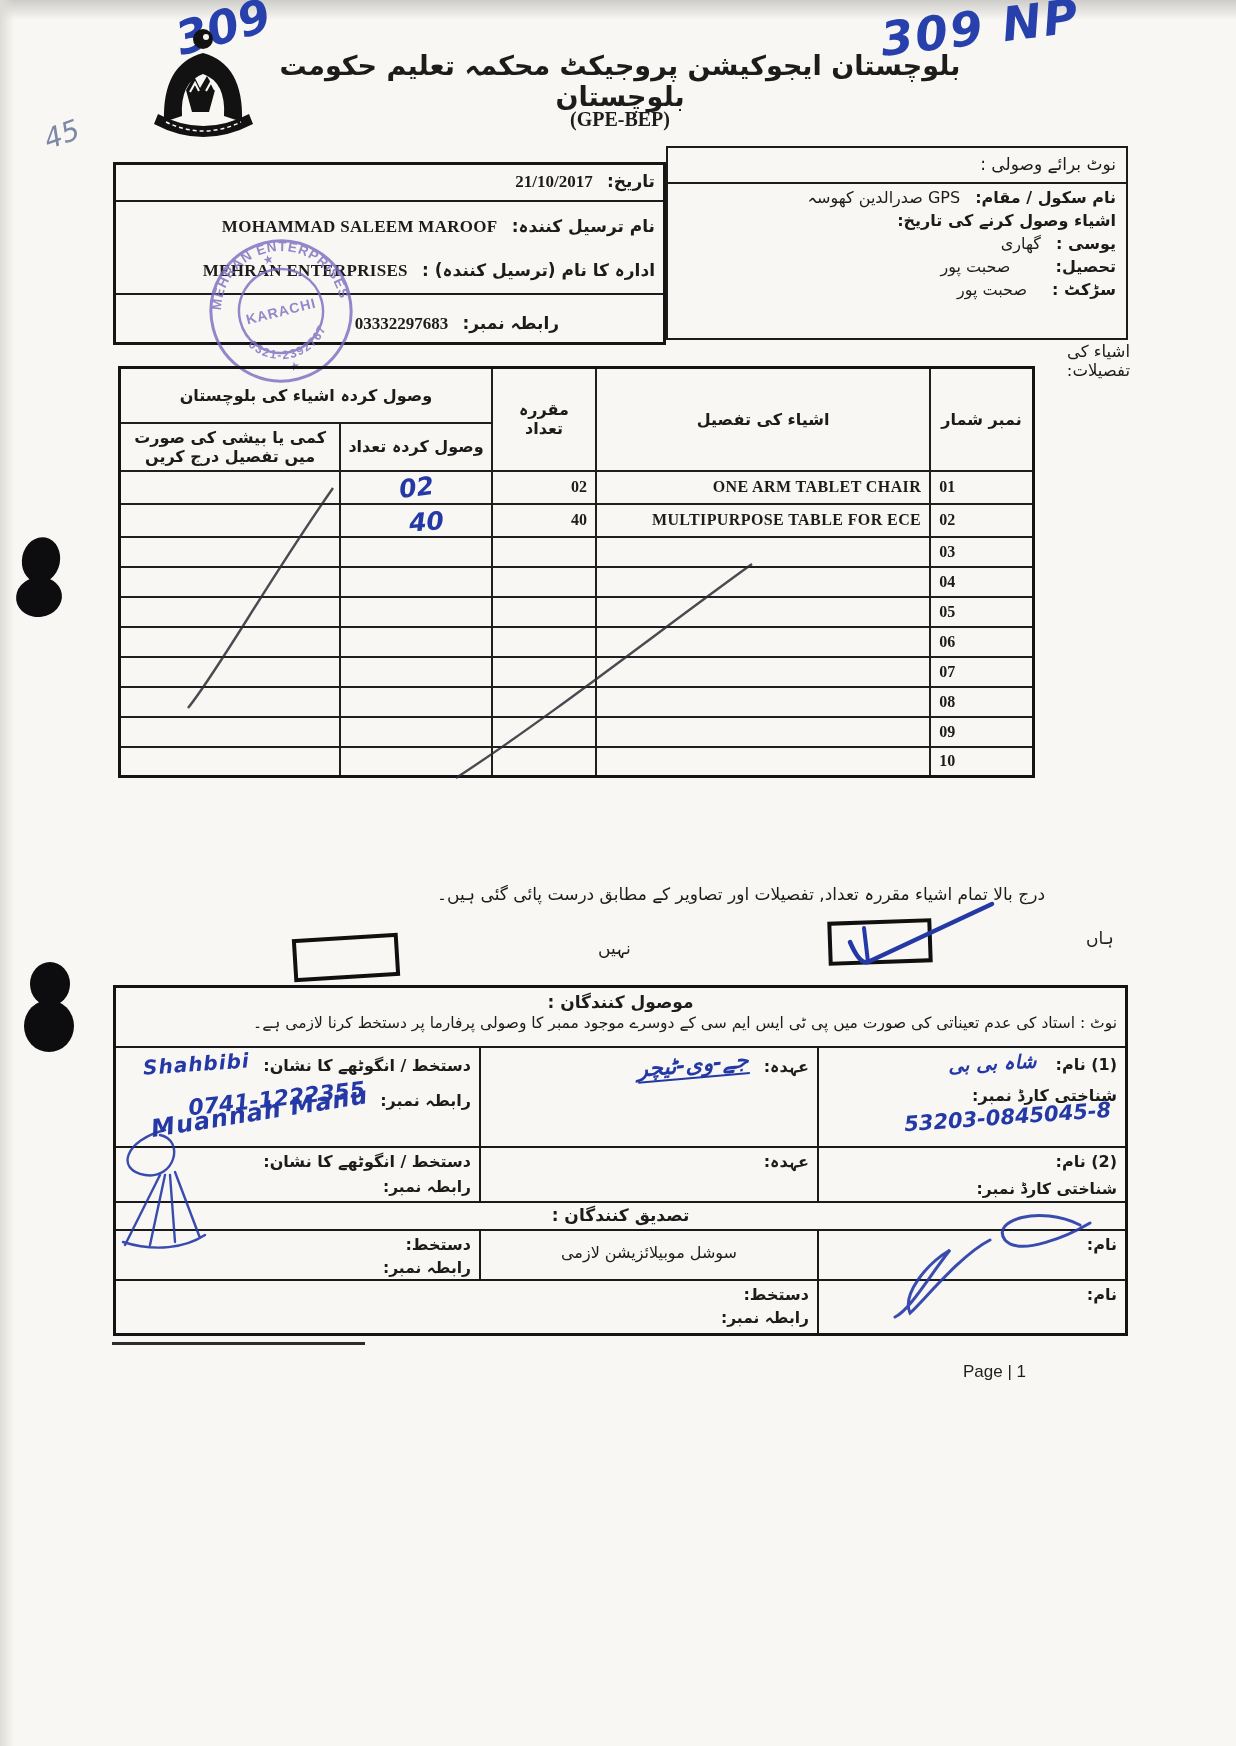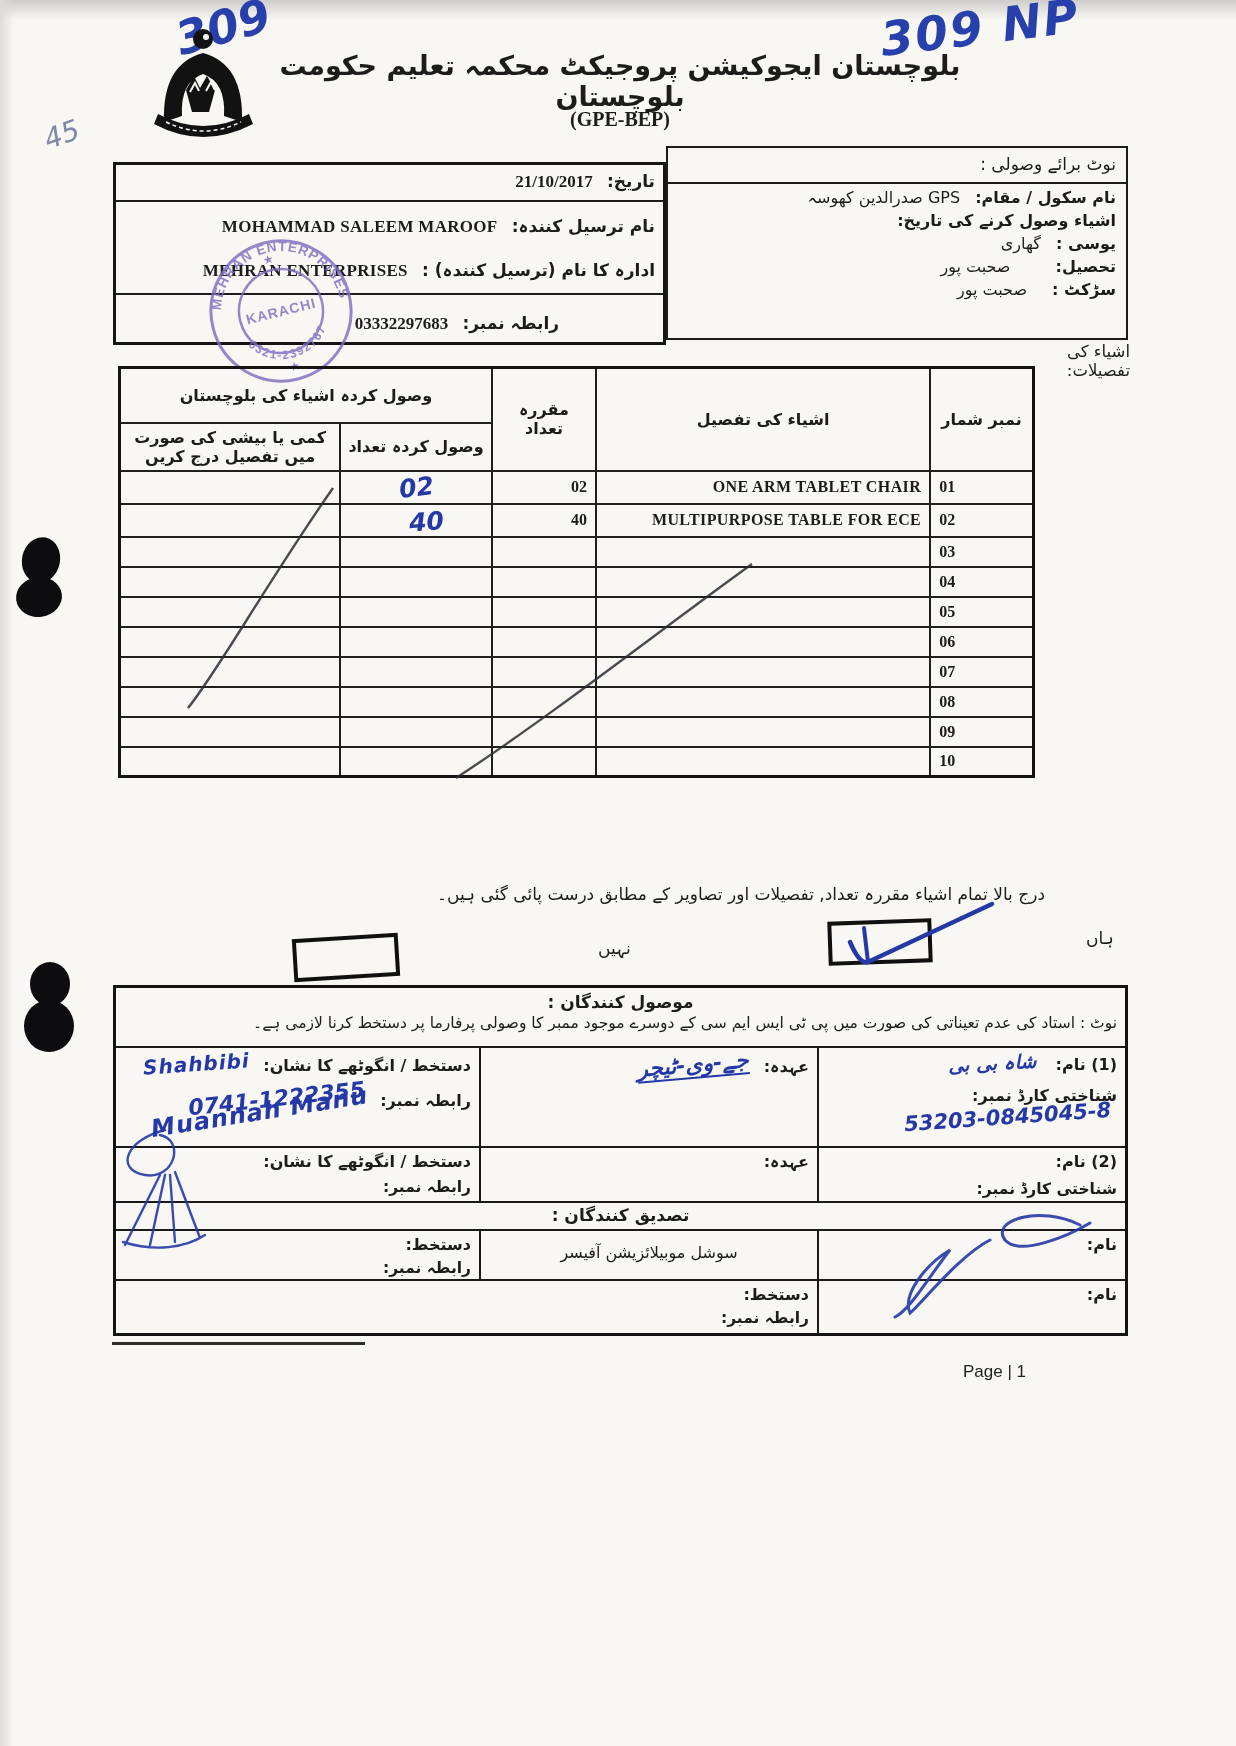--- a/index.html
+++ b/index.html
@@ -299,21 +299,21 @@
 
     <div class="bt-row" style="height:28px;display:block;">
       <div class="bt-center urdu" style="padding-top:2px;">تصدیق کنندگان :</div>
     </div>
 
     <div class="bt-row" style="height:50px;">
       <div class="bt-cell c-r urdu">
         <span class="lbl">نام:</span>
       </div>
       <div class="bt-cell c-m urdu" style="text-align:center;padding-top:12px;">
-        <span>سوشل موبیلائزیشن آفیسر</span>
+        <span>سوشل موبیلائزیشن لازمی</span>
       </div>
       <div class="bt-cell c-l urdu">
         <div><span class="lbl sig-label">دستخط:</span></div>
         <div style="margin-top:4px;"><span class="lbl mini">رابطہ نمبر:</span></div>
       </div>
     </div>
 
     <div class="bt-row" style="height:52px;">
       <div class="bt-cell c-r urdu">
         <span class="lbl">نام:</span>

